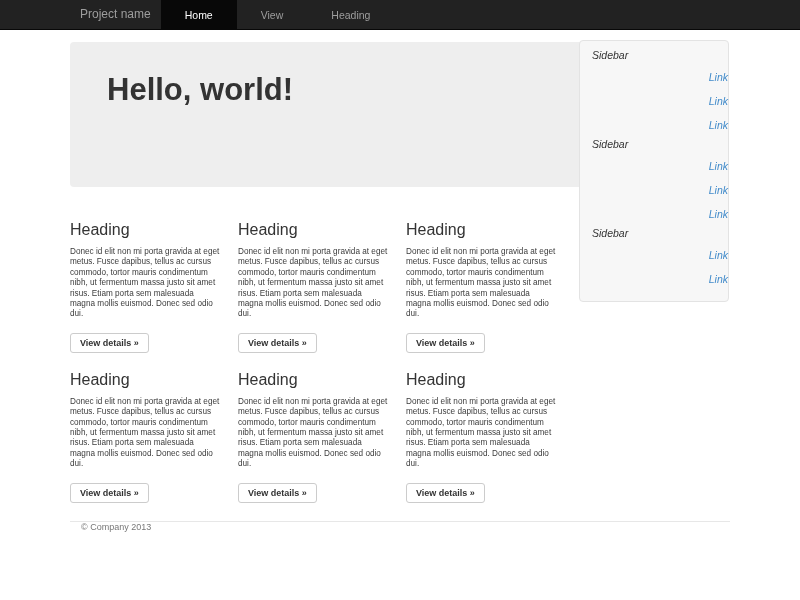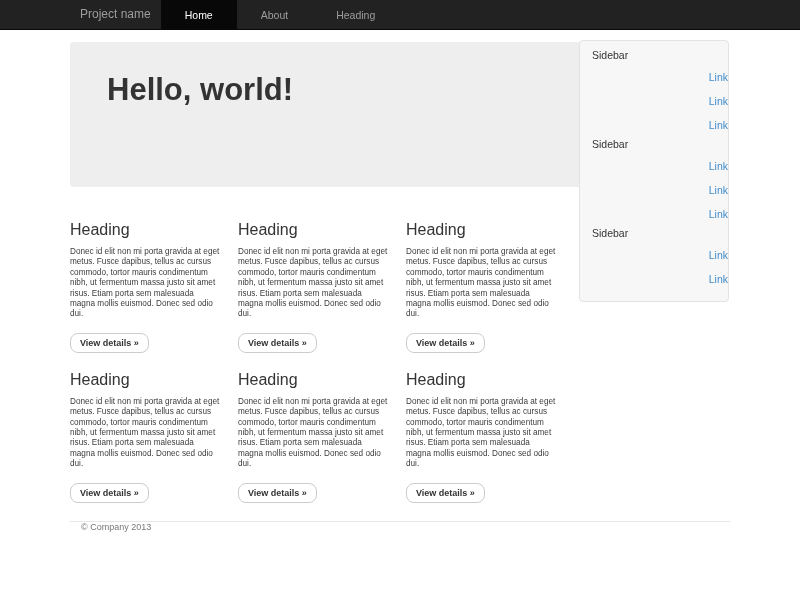--- a/index.html
+++ b/index.html
@@ -61,29 +61,29 @@
     color:#333; margin:31px 0 6px;
   }
   .cards-row.second .card h2 { margin-top:15px; }
   .card p {
     font-size:8.2px; line-height:10.4px; color:#3c3c3c;
     margin:0 0 12px; white-space:pre-line;
   }
   .btn {
     display:inline-block; font-size:9px; font-weight:600;
     line-height:10px; color:#333; background:#fff;
-    border:1px solid #cccccc; border-radius:8px;
+    border:1px solid #cccccc; border-radius:3px;
     padding:4px 9px; cursor:pointer; white-space:nowrap;
   }
 
   
   .sidebar {
     position:absolute; top:-2px; right:1px; width:150px;
     background:#f7f7f7; border:1px solid #e3e3e3;
-    border-radius:4px; padding:8px 0 9px;
+    border-radius:4px; padding:8px 0 9px;font-style:italic;
   }
   .sb-title {
     font-size:10.5px; line-height:13px; color:#333;
     margin:0; padding-left:12px; font-weight:400;
   }
   .sb-list { list-style:none; margin:2px 0; padding:0;text-align:right; }
   .sb-list li { padding:4.5px 0 4.5px 20px; line-height:13px; }
   .sb-link { color:#428bca; font-size:10.5px; text-decoration:none; cursor:pointer; }
 
   
@@ -93,21 +93,21 @@
   }
 </style>
 </head>
 <body>
 
 <nav class="navbar">
   <div class="navbar-inner">
     <a class="brand">Project name</a>
     <ul class="nav-menu">
       <li class="nav-item active">Home</li>
-      <li class="nav-item">About</li>
+      <li class="nav-item">View</li>
       <li class="nav-item">Heading</li>
     </ul>
   </div>
 </nav>
 
 <div class="container">
   <div class="row-offcanvas">
 
     <div class="main-col">
 

